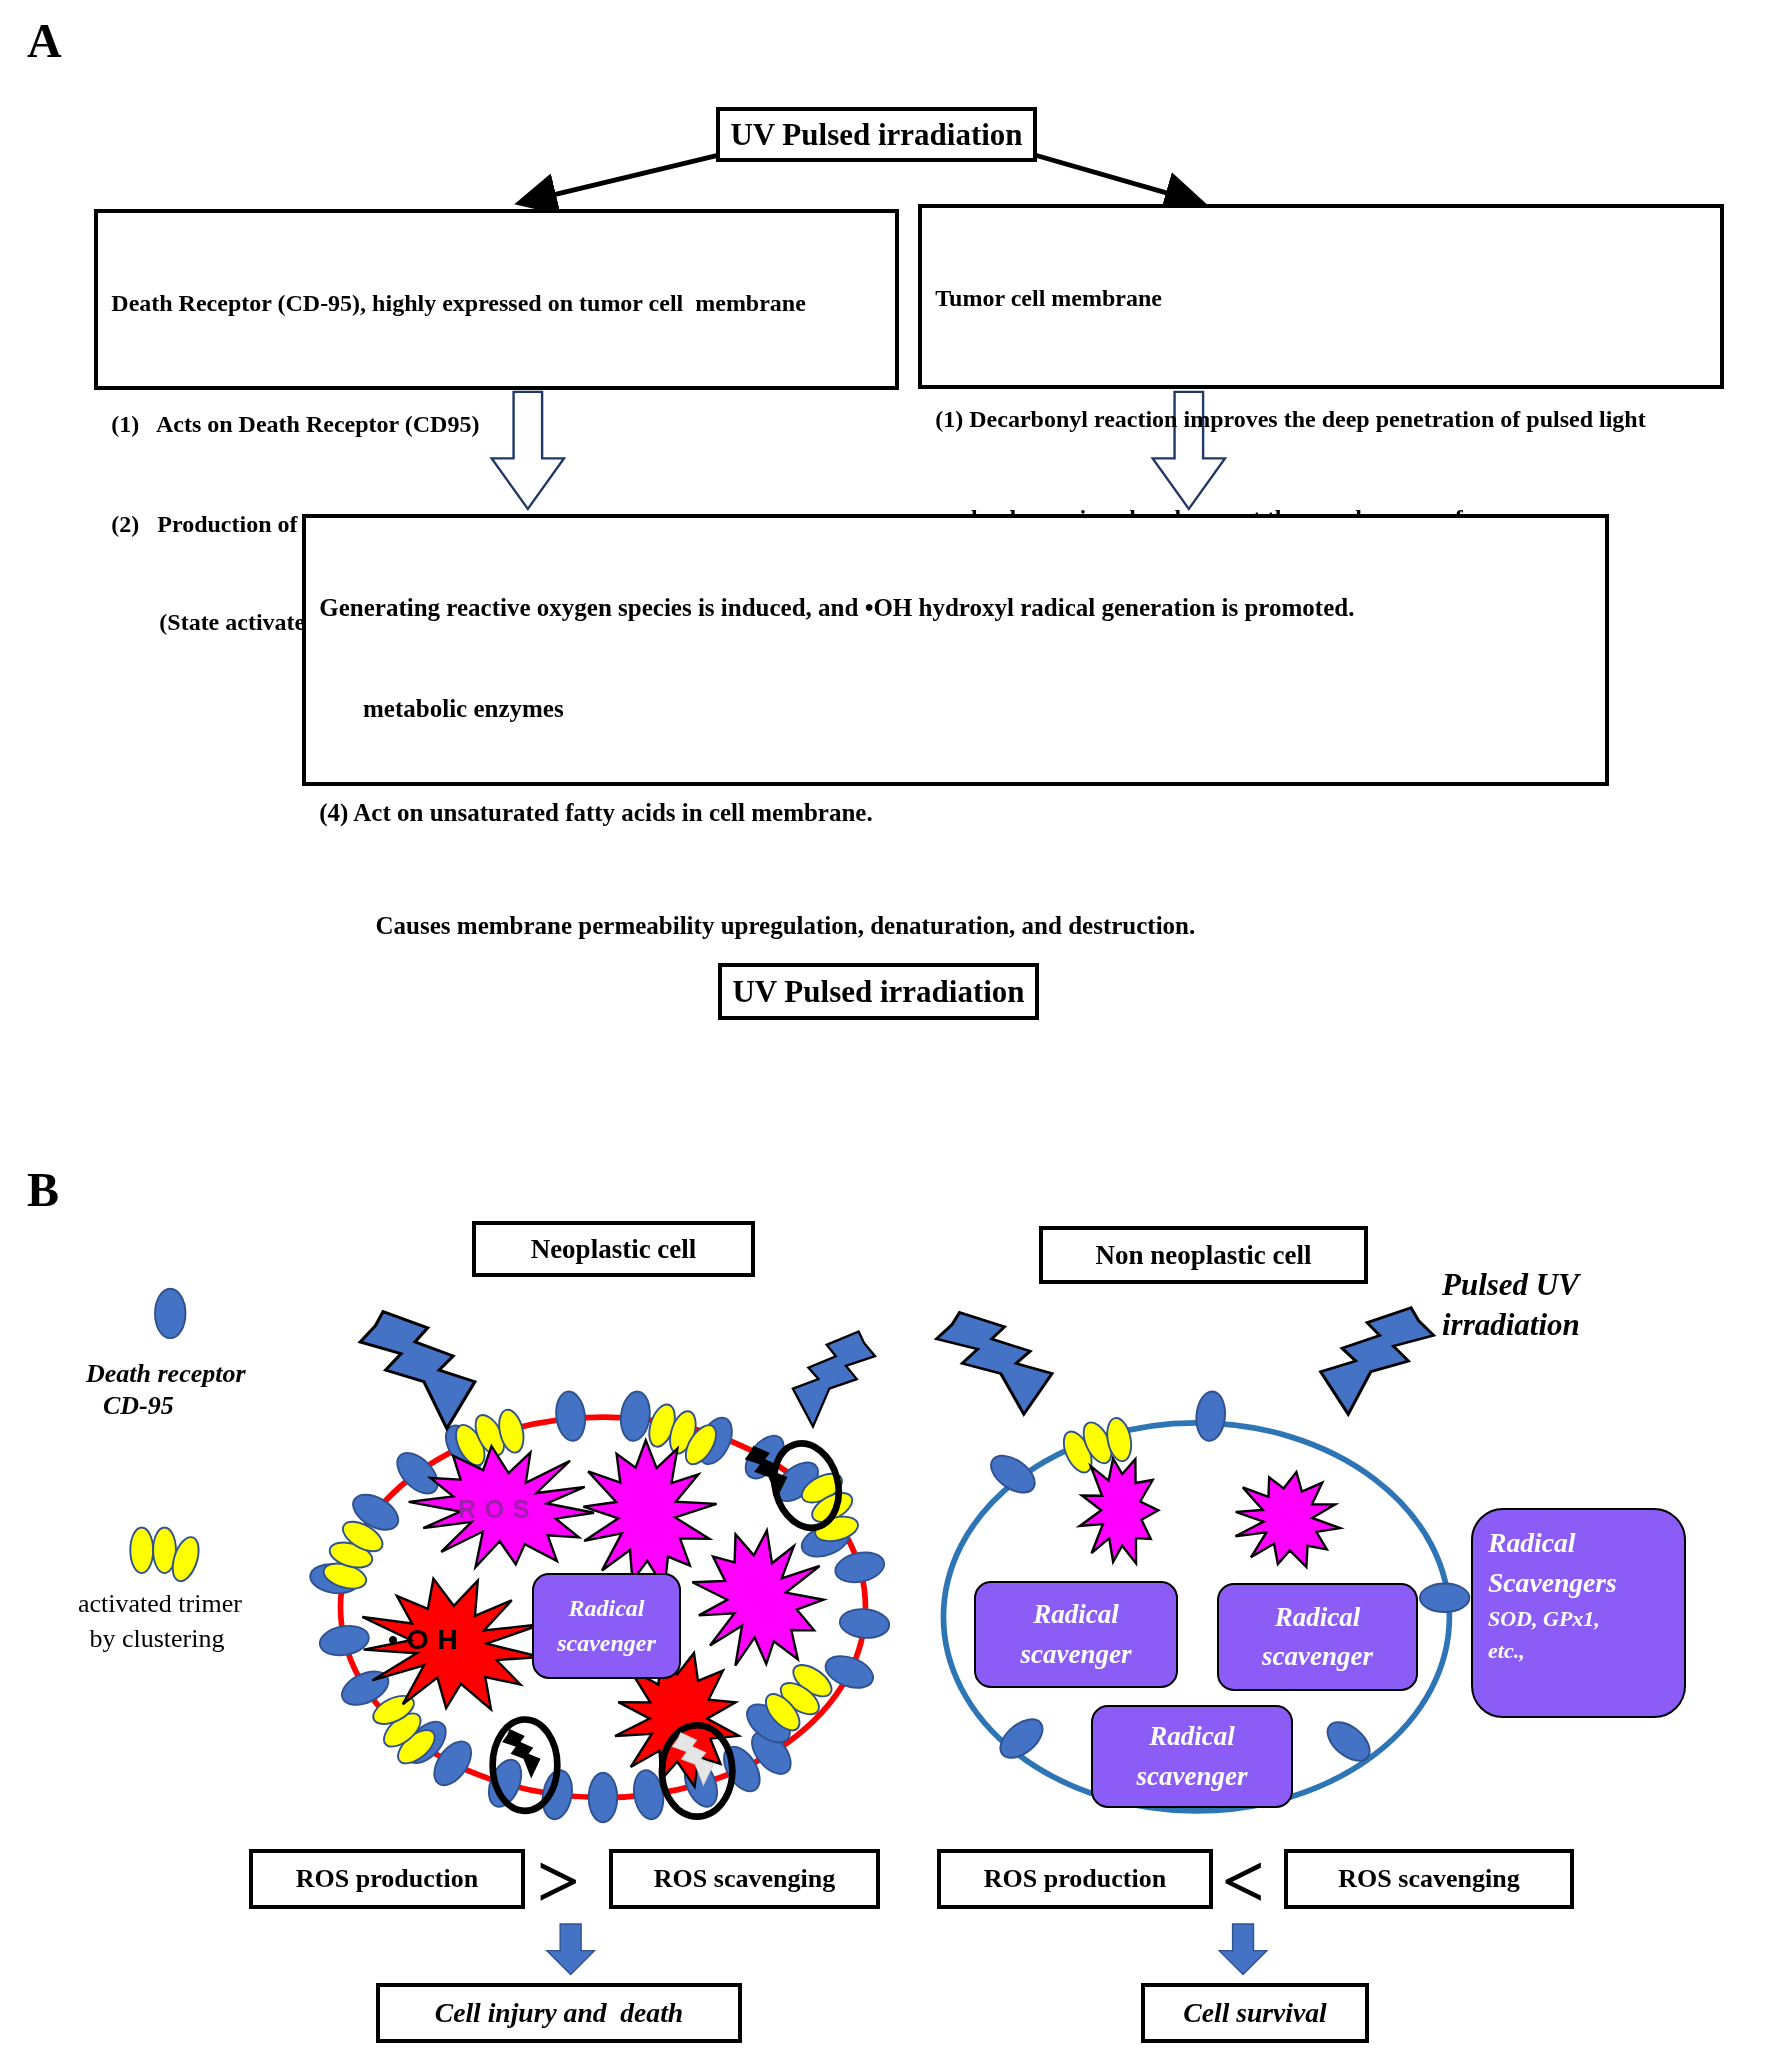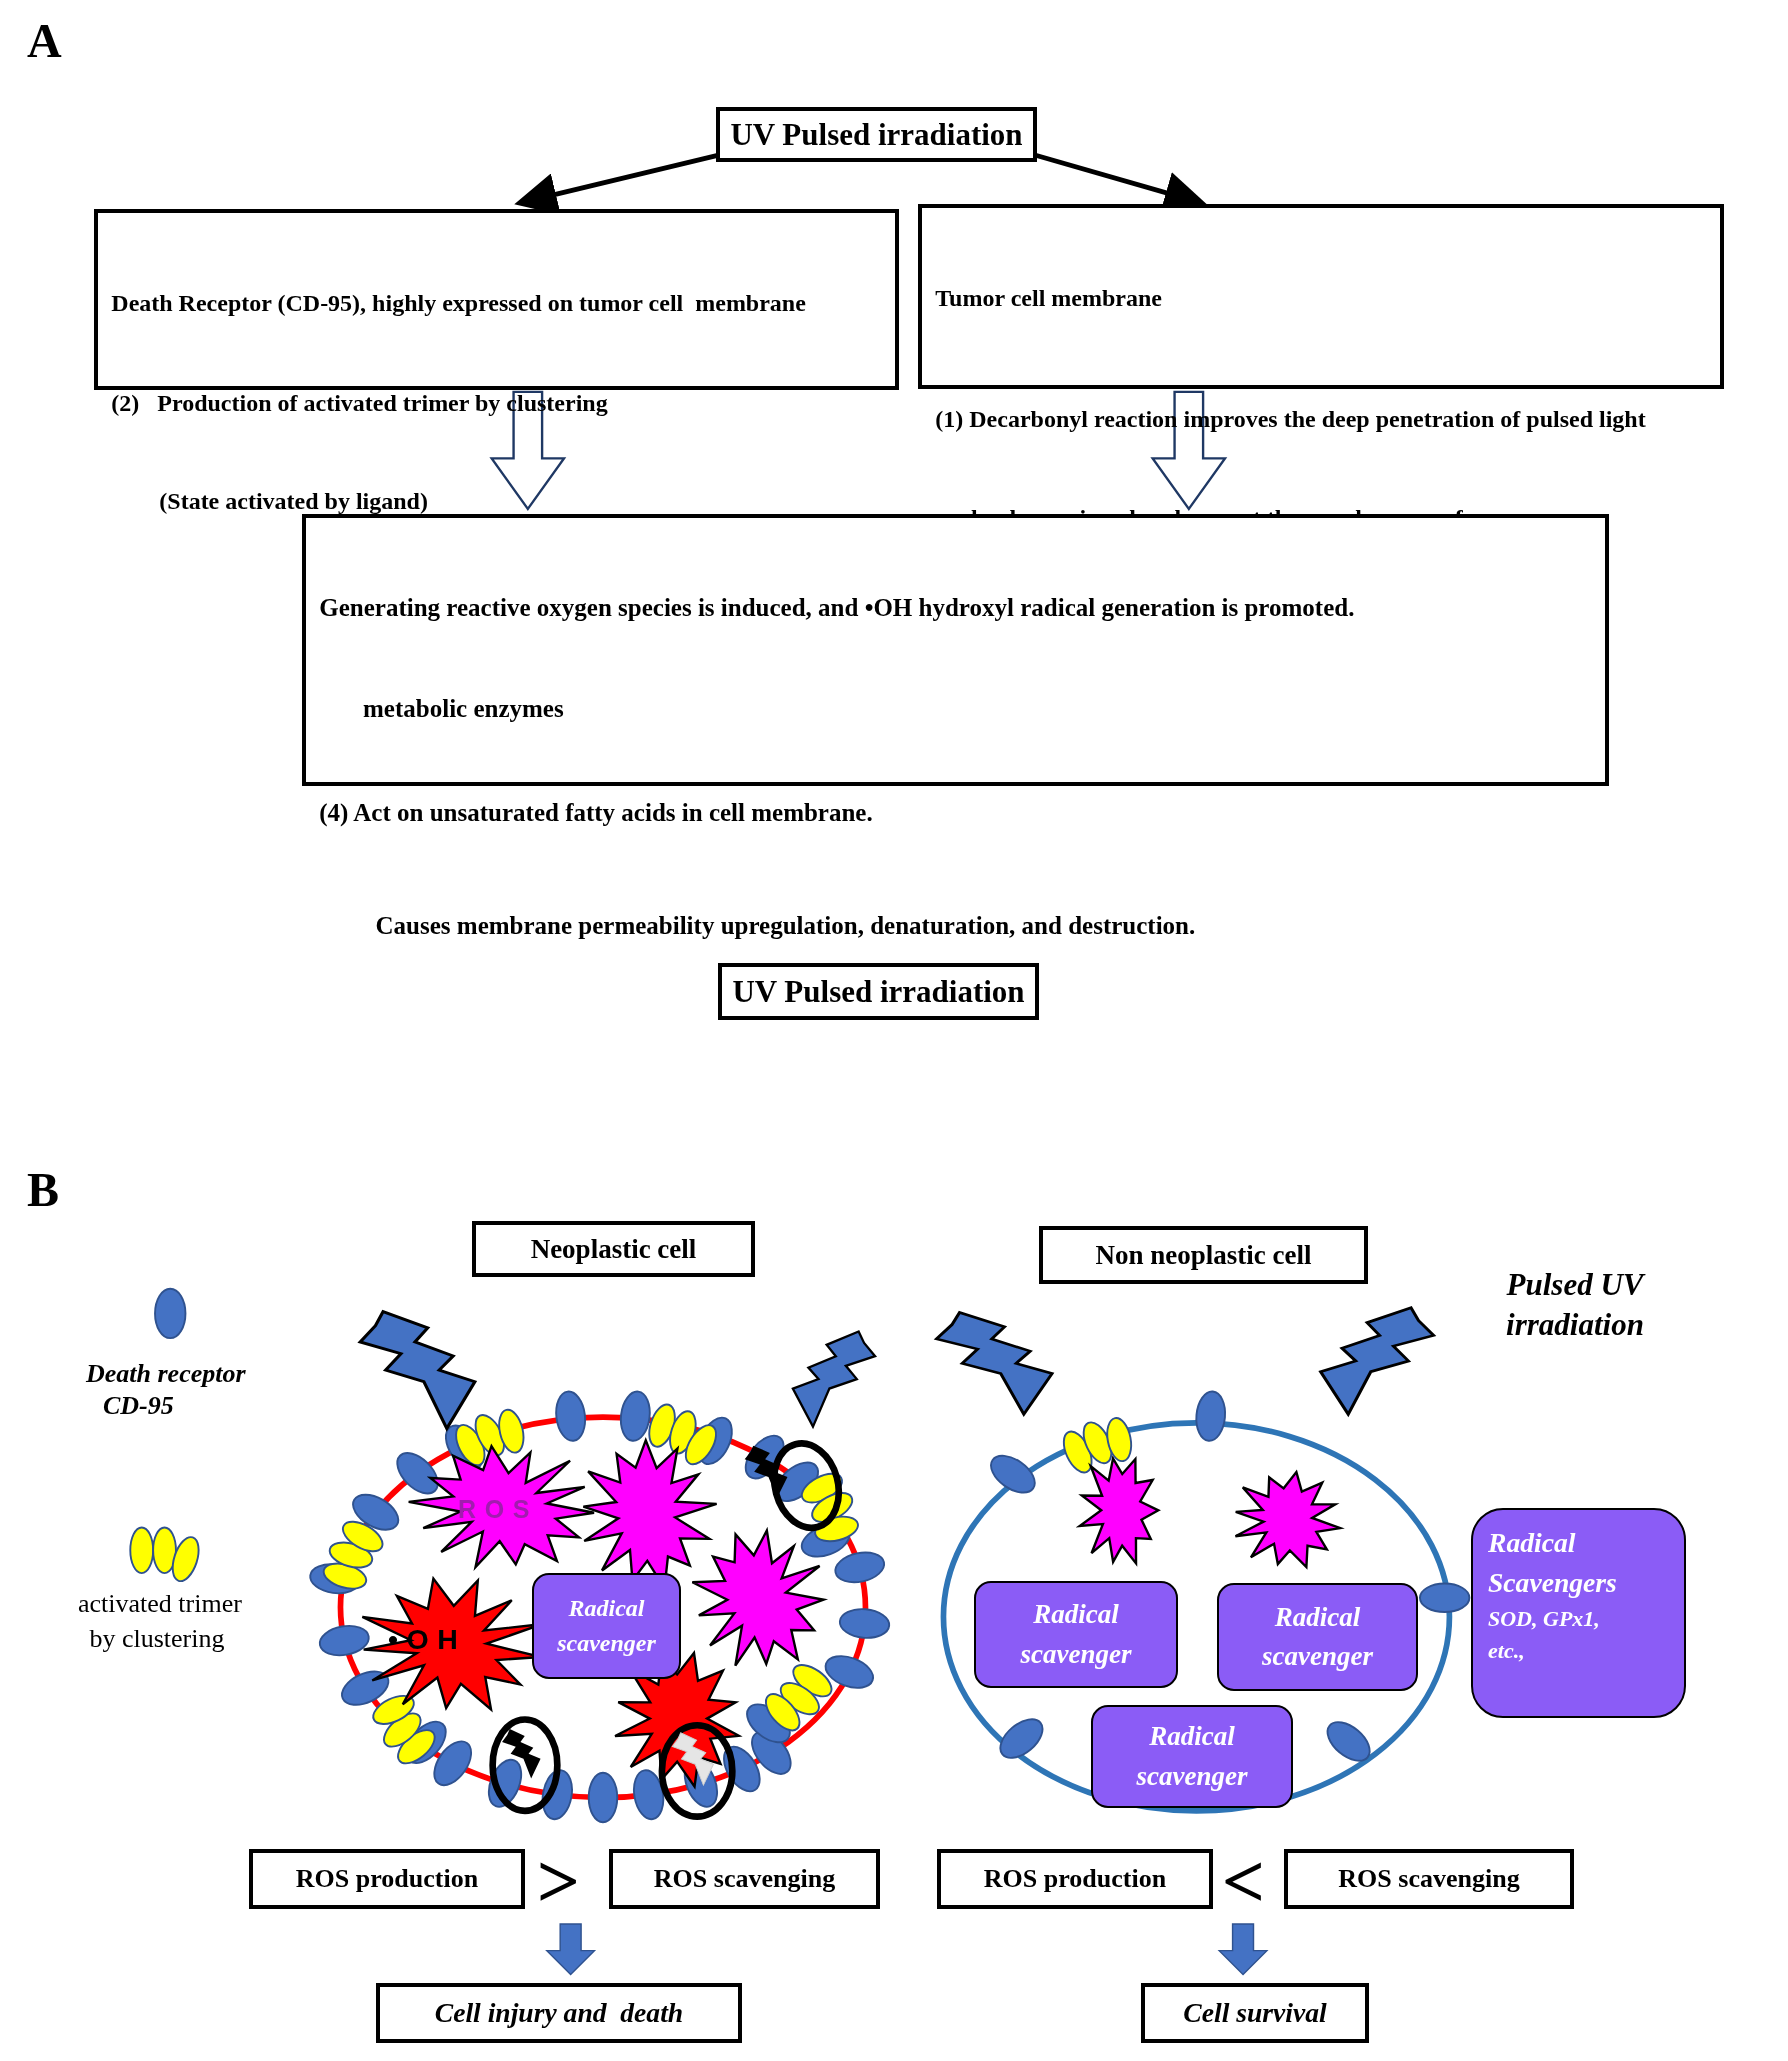--- a/index.html
+++ b/index.html
@@ -27,21 +27,21 @@
   .star-m{fill:#FF00FF;stroke:#000;stroke-width:2.5;}
   .star-r{fill:#FF0000;stroke:#000;stroke-width:2.5;}
   .bolt{fill:#4472C4;stroke:#000;stroke-width:2.5;}
   .dmg{fill:none;stroke:#000;stroke-width:7;}
   .hollow-arrow{fill:#fff;stroke:#1F3864;stroke-width:2.5;}
   .solid-arrow{fill:#4472C4;stroke:#2F528F;stroke-width:1.5;}
   .ros-label{font-family:"Liberation Sans",sans-serif;font-weight:bold;font-size:25px;
              letter-spacing:8.6px;color:#a21caf;}
   .oh-label{font-family:"Liberation Sans",sans-serif;font-weight:bold;font-size:28.5px;
             letter-spacing:8.6px;color:#000;}
-  .pulseduv{font-style:italic;font-weight:bold;font-size:31px;line-height:40px;text-align:center;}
+  .pulseduv{font-style:italic;font-weight:bold;font-size:31px;line-height:40px;}
 </style>
 </head>
 <body>
 
 <div id="canvas">
 
   <svg id="shapes" width="1788" height="2061" viewBox="0 0 1880 2167">
     <defs>
       <marker id="ah" markerWidth="9" markerHeight="9" refX="7.5" refY="4.5" orient="auto">
         <path d="M0,0 L9,4.5 L0,9 Z" fill="#000"></path>
@@ -170,20 +170,21 @@
   </svg>
 
   <div class="txt panel-label" style="left:27px;top:13.3px;">A</div>
 
   <div class="abox uvbox" style="left:716px;top:107px;width:321px;height:55px;">
     <span>UV Pulsed irradiation</span>
   </div>
 
   <div class="abox bodybox" style="left:94px;top:209px;width:805px;height:181px;">
     <div>Death Receptor (CD-95), highly expressed on tumor cell  membrane</div>
+    <div style="margin-top:25px;">(1)   Acts on Death Receptor (CD95)</div>
     <div style="margin-top:4.8px;">(2)   Production of activated trimer by clustering</div>
     <div style="margin-top:1.9px;">        (State activated by ligand)</div>
   </div>
 
   <div class="abox bodybox" style="left:918px;top:204px;width:806px;height:185px;">
     <div>Tumor cell membrane</div>
     <div style="margin-top:25px;">(1) Decarbonyl reaction improves the deep penetration of pulsed light</div>
     <div style="margin-top:3.8px;">      by decreasing absorbance at the membrane surface</div>
     <div style="margin-top:3.8px;">(2) Generation of reactive oxygen species and singlet oxygen</div>
   </div>

